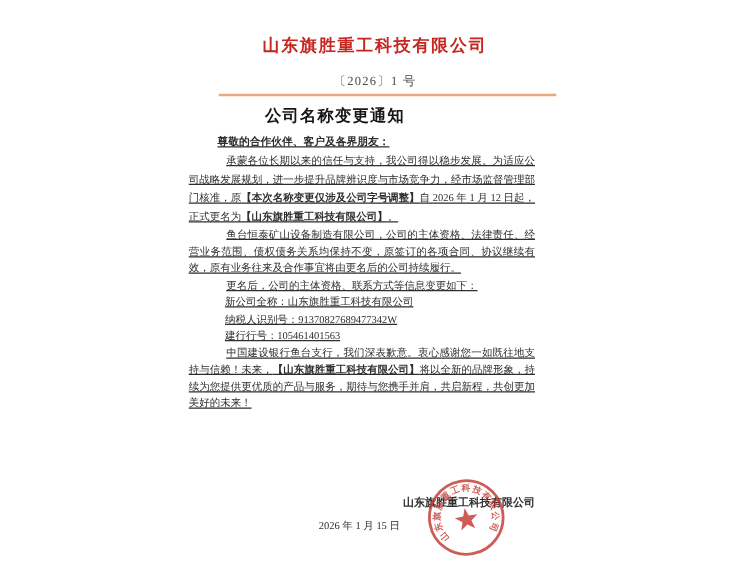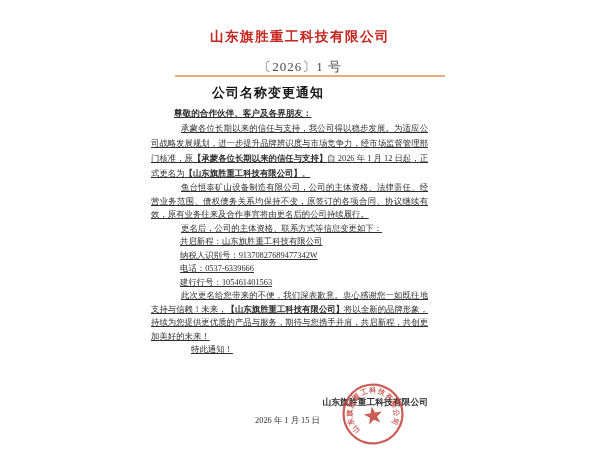--- a/index.html
+++ b/index.html
@@ -7,21 +7,21 @@
     position:relative; width:600px; height:450px; background:#ffffff;
     font-family:"Liberation Serif","DejaVu Serif",serif; color:#2e2e2e;
     overflow:hidden;
   }
   .company-title {
     position:absolute; top:28px; left:0; width:600px; text-align:center;
     color:#c5261f; font-weight:bold; font-size:13.5px; letter-spacing:1.5px;
   }
   .doc-number {
     position:absolute; top:58px; left:0; width:600px; text-align:center;
-    color:#4a4a4a; font-size:13px; letter-spacing:1px;
+    color:#4a4a4a; font-size:10px; letter-spacing:1px;
   }
   .header-rule {
     position:absolute; top:75px; left:175px; width:270px; height:2px;
     background:#e9a97e;
   }
   .notice-heading {
     position:absolute; top:84px; left:0; width:536px; text-align:center;
     color:#161616; font-weight:bold; font-size:13px; letter-spacing:1px;
     font-family:"Liberation Sans","DejaVu Sans",sans-serif;
   }
@@ -62,34 +62,32 @@
   <div class="doc-number">〔2026〕1 号</div>
 
   <div class="header-rule"></div>
 
   <div class="notice-heading">公司名称变更通知</div>
 
   <div class="content">
 
     <p class="salutation">尊敬的合作伙伴、客户及各界朋友：</p>
 
-    <p class="p1"><span>承蒙各位长期以来的信任与支持，我公司得以稳步发展。为适应公司战略发展规划，进一步提升品牌辨识度与市场竞争力，经市场监督管理部门核准，原</span><b>【承蒙各位长期以来的信任与支持】</b><span>自 2026 年 1 月 12 日起，正式更名为</span><b>【山东旗胜重工科技有限公司】</b><span>。</span></p>
+    <p class="p1"><span>承蒙各位长期以来的信任与支持，我公司得以稳步发展。为适应公司战略发展规划，进一步提升品牌辨识度与市场竞争力，经市场监督管理部门核准，原</span><b>【本次名称变更仅涉及公司字号调整】</b><span>自 2026 年 1 月 12 日起，正式更名为</span><b>【山东旗胜重工科技有限公司】</b><span>。</span></p>
 
     <p class="p2">鱼台恒泰矿山设备制造有限公司，公司的主体资格、法律责任、经营业务范围、债权债务关系均保持不变，原签订的各项合同、协议继续有效，原有业务往来及合作事宜将由更名后的公司持续履行。</p>
 
     <p class="p3">更名后，公司的主体资格、联系方式等信息变更如下：</p>
 
-    <p class="info-line">共启新程：山东旗胜重工科技有限公司</p>
+    <p class="info-line">新公司全称：山东旗胜重工科技有限公司</p>
     <p class="info-line">纳税人识别号：91370827689477342W</p>
-    <p class="info-line">电话：0537-6339666</p>
     <p class="info-line">建行行号：105461401563</p>
 
-    <p class="p4"><span>此次更名给您带来的不便，我们深表歉意。衷心感谢您一如既往地支持与信赖！未来，</span><b>【山东旗胜重工科技有限公司】</b><span>将以全新的品牌形象，持续为您提供更优质的产品与服务，期待与您携手并肩，共启新程，共创更加美好的未来！</span></p>
+    <p class="p4"><span>中国建设银行鱼台支行，我们深表歉意。衷心感谢您一如既往地支持与信赖！未来，</span><b>【山东旗胜重工科技有限公司】</b><span>将以全新的品牌形象，持续为您提供更优质的产品与服务，期待与您携手并肩，共启新程，共创更加美好的未来！</span></p>
 
-    <p class="closing">特此通知！</p>
   </div>
 
   <div class="signature">
     <p class="sig-company">山东旗胜重工科技有限公司</p>
     <p class="sig-date">2026 年 1 月 15 日</p>
   </div>
 
   <svg class="seal" viewBox="0 0 100 100" xmlns="http://www.w3.org/2000/svg">
     <defs>
       <path id="sealArc" d="M 24,70 A 33,33 0 1 1 76,70" fill="none"></path>

